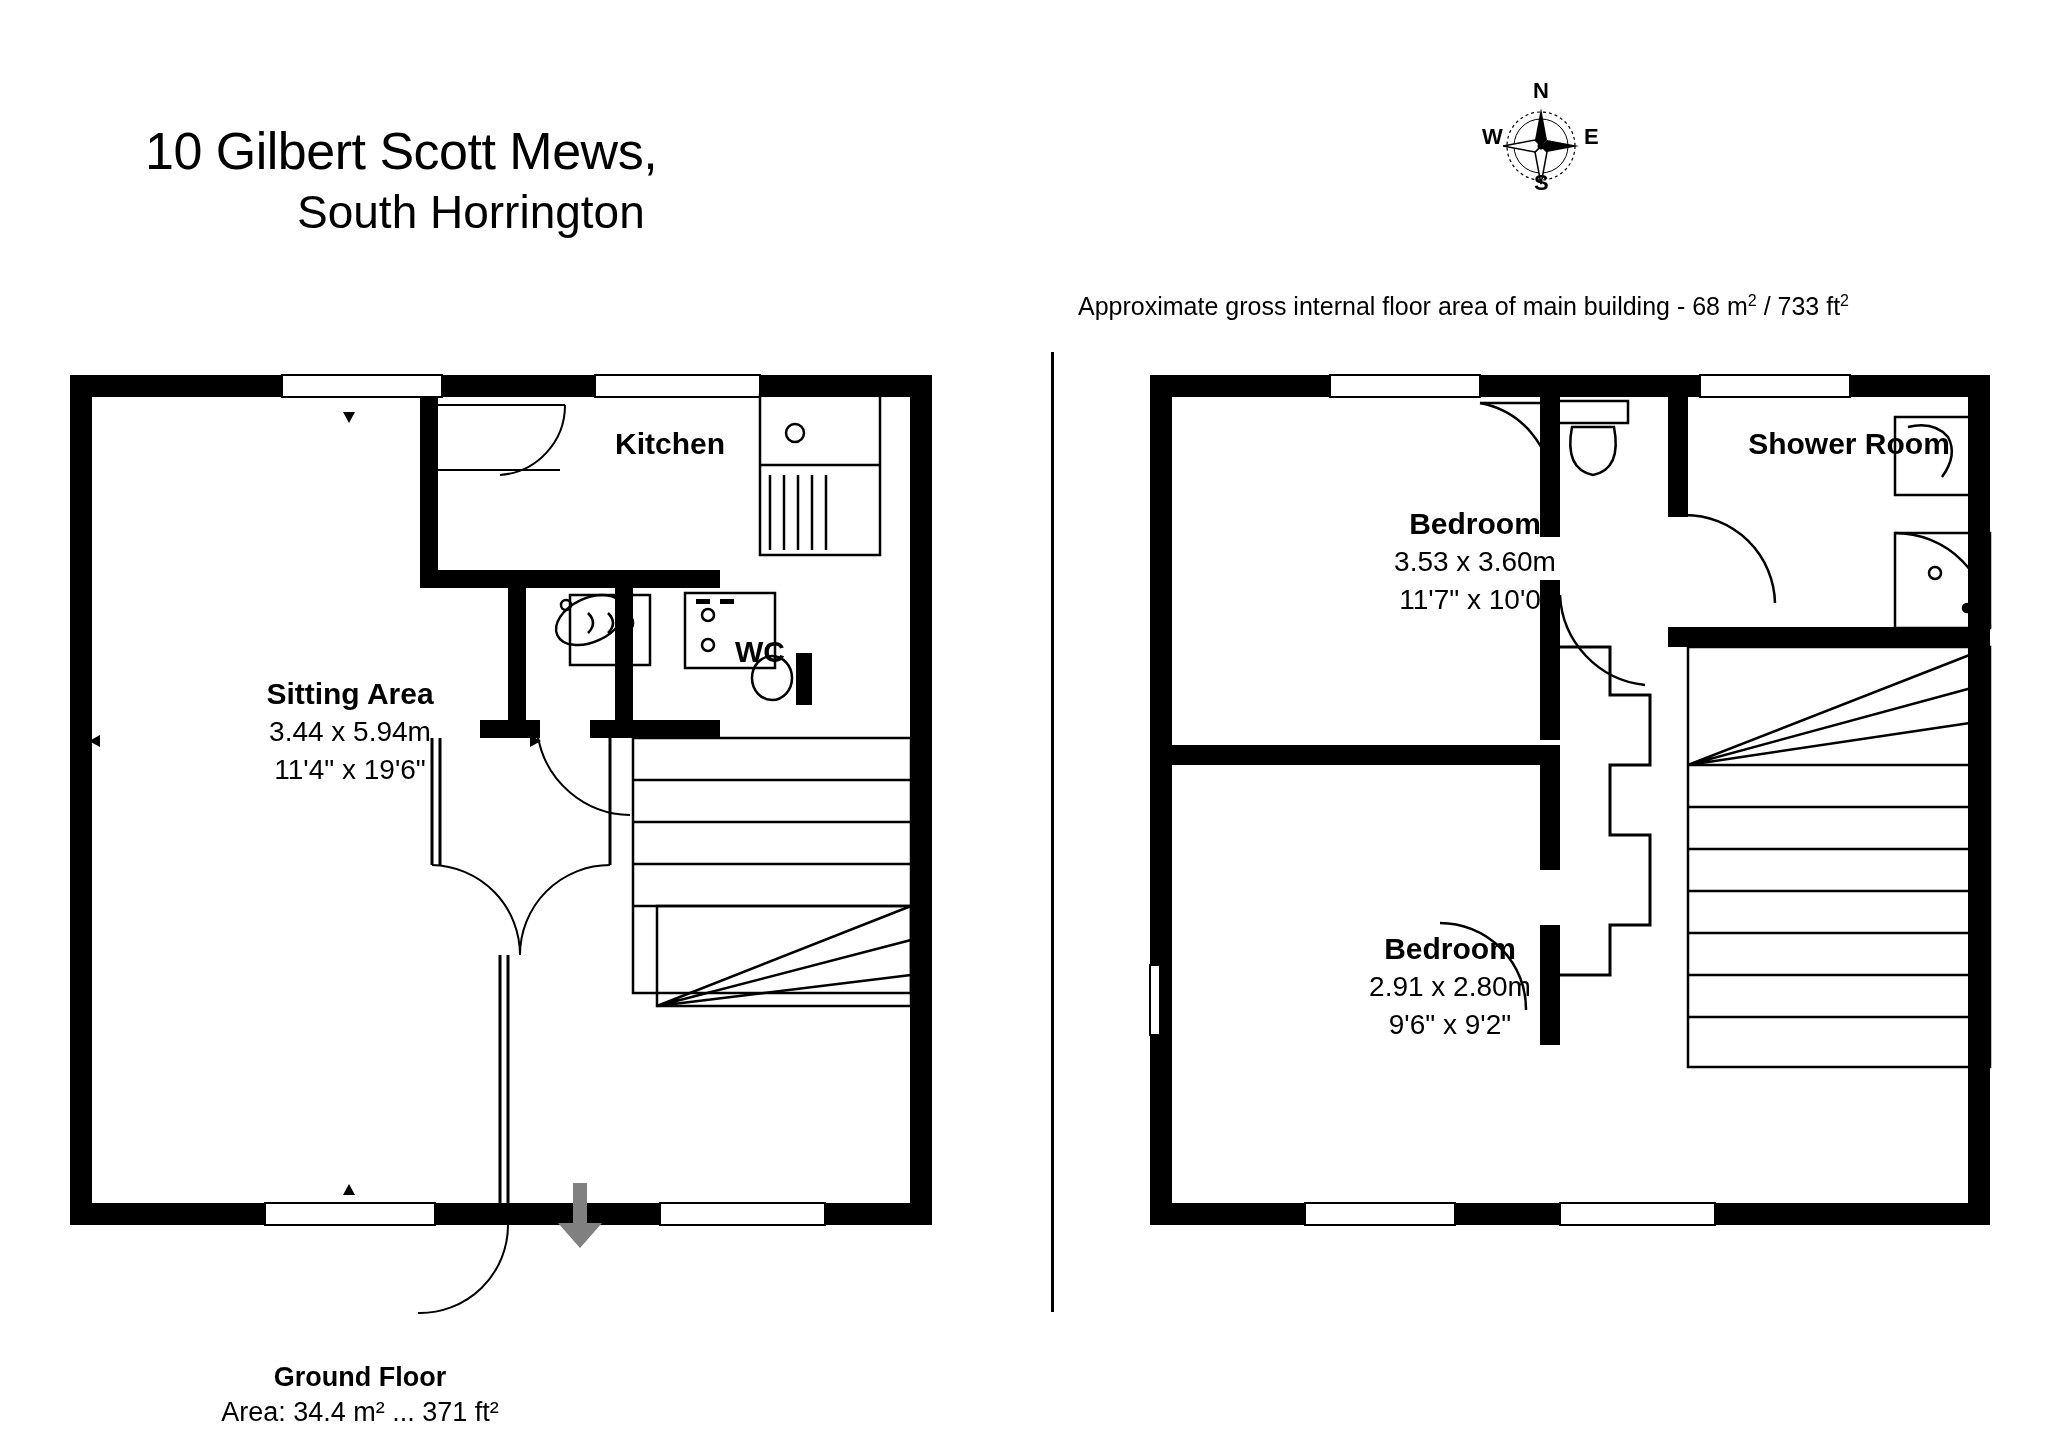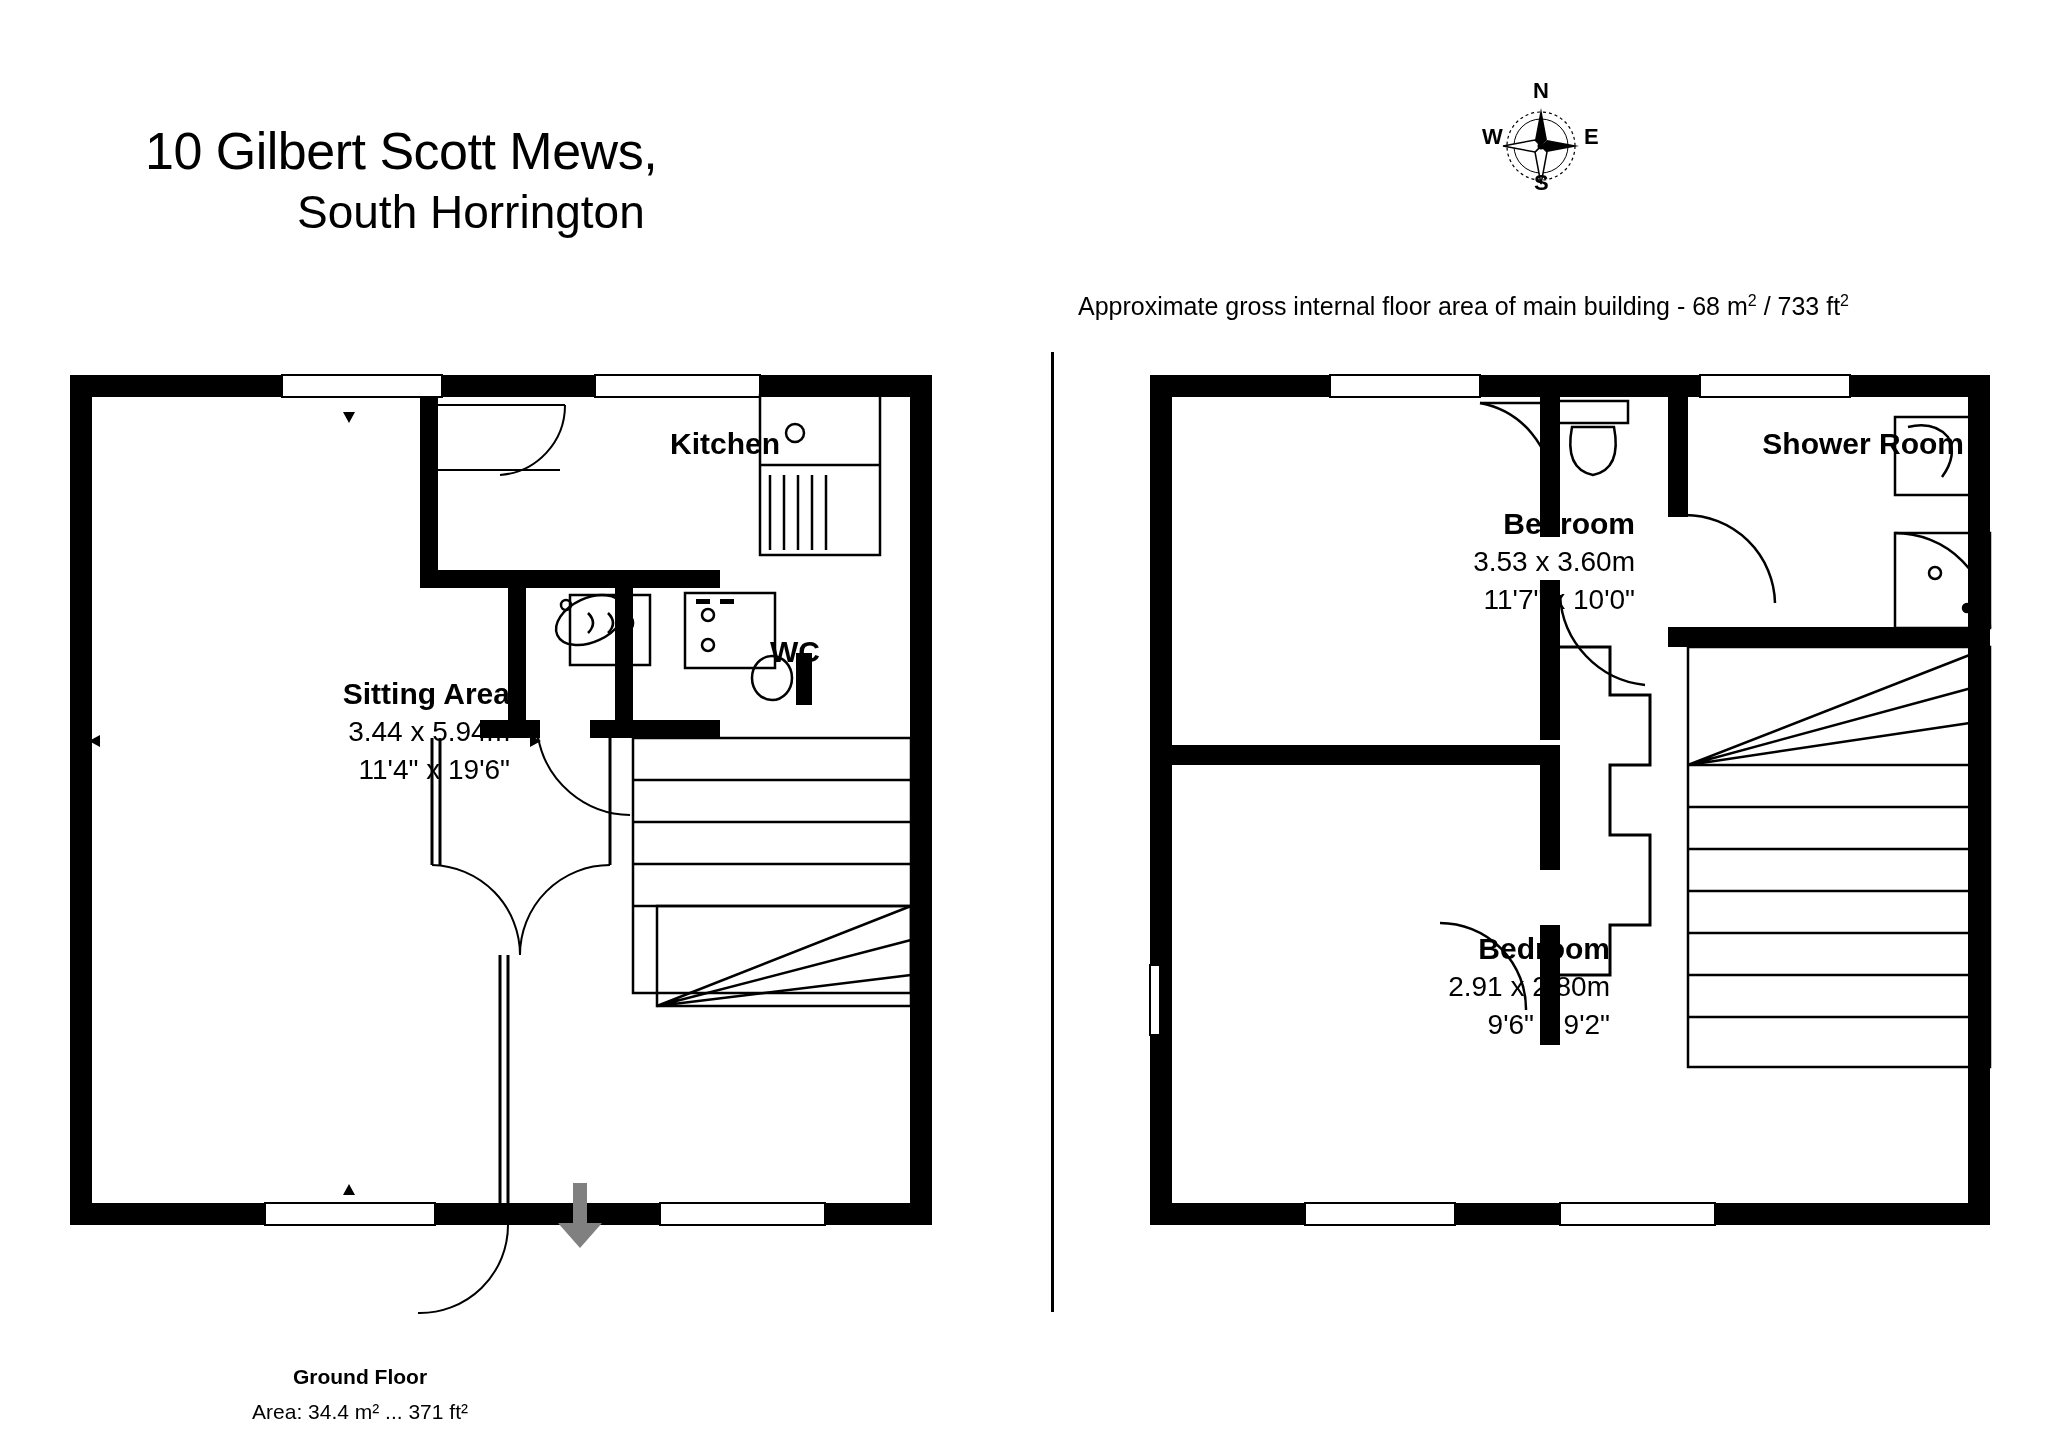--- a/index.html
+++ b/index.html
@@ -78,21 +78,21 @@
     top: 352px;
     width: 3px;
     height: 960px;
     background: #000;
   }
 
   
   .floor-caption {
     position: absolute;
     text-align: center;
-    font-size: 21px;
+    font-size: 27px;
   }
   .floor-caption .name {
     font-weight: bold;
     line-height: 34px;
   }
   .floor-caption .area {
     font-weight: normal;
     line-height: 36px;
   }
   #ground-caption { left: 10px; top: 1360px; width: 700px; }
@@ -100,21 +100,21 @@
 
   
   .plan {
     position: absolute;
   }
   #ground-plan { left: 60px; top: 365px; width: 930px; height: 950px; }
   #first-plan   { left: 1140px; top: 365px; width: 880px; height: 950px; }
 
   .room-label {
     position: absolute;
-    text-align: right;
+    text-align: center;
     font-size: 28px;
     line-height: 38px;
     white-space: nowrap;
   }
   .room-label .rname { font-weight: bold; font-size: 30px; }
   .room-label .rdim  { font-weight: normal; }
 
   
   #lbl-sitting { left: 130px; top: 310px; width: 320px; }
   #lbl-kitchen { left: 500px; top: 60px; width: 220px; }

